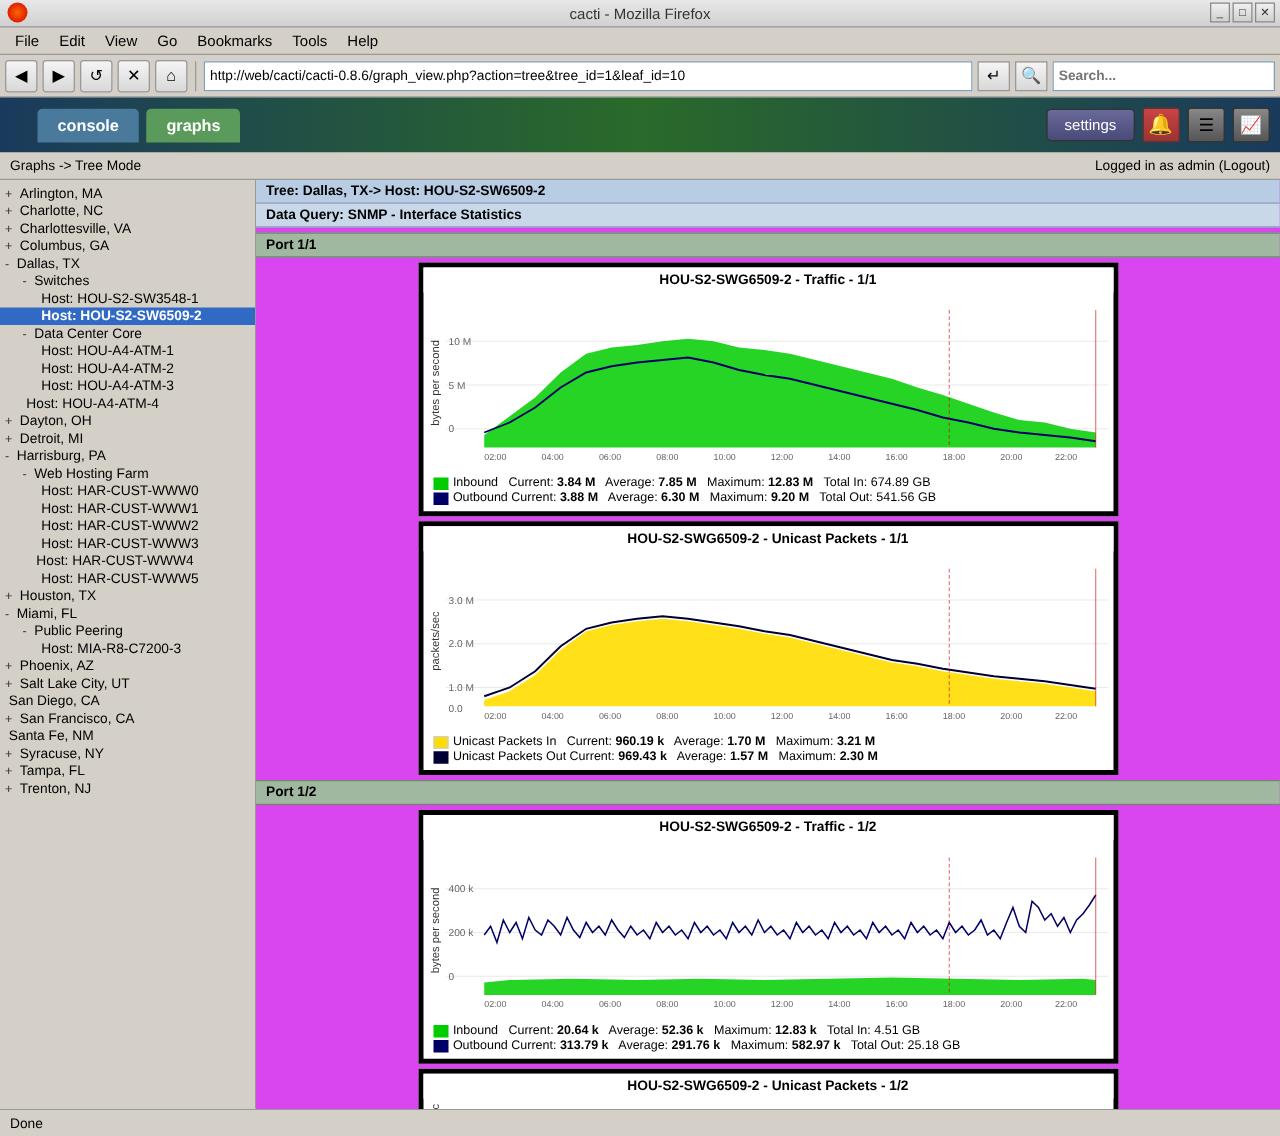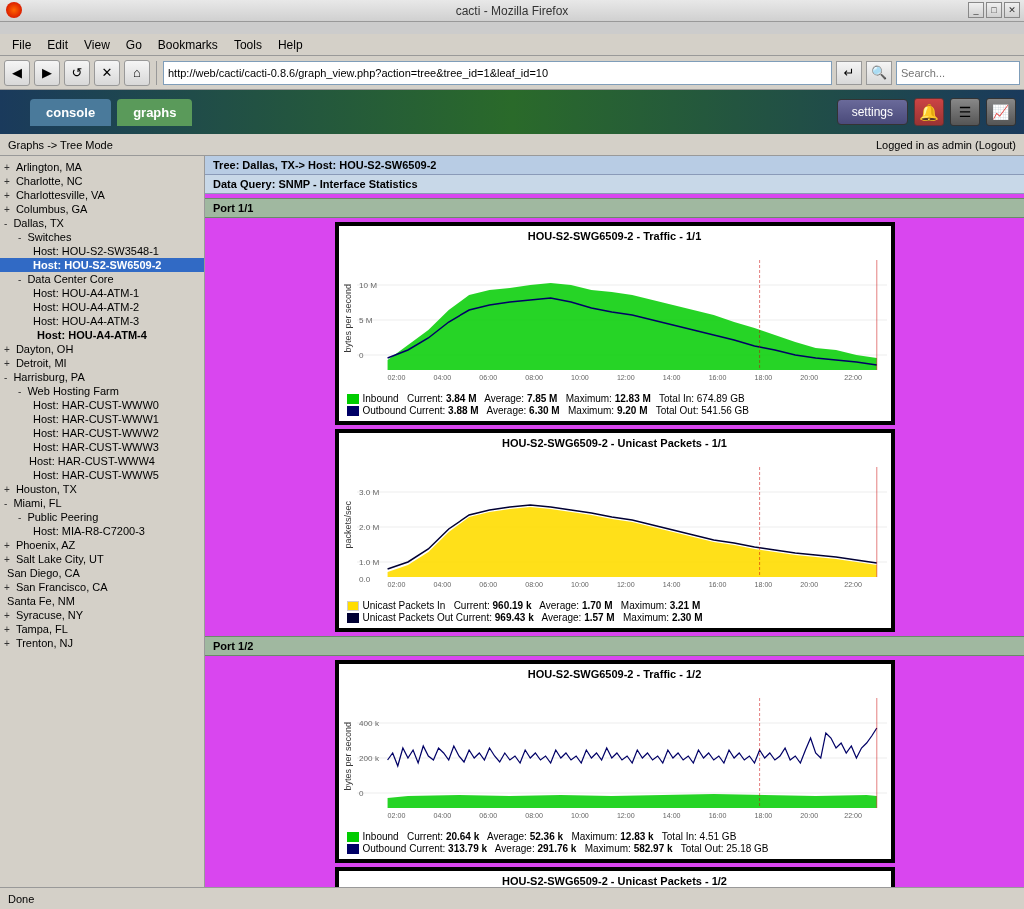--- a/index.html
+++ b/index.html
@@ -40,21 +40,20 @@
     }
 
     
     .menubar {
       background: #d4d0c8;
       border-bottom: 1px solid #999;
       height: 22px;
       display: flex;
       align-items: center;
       padding: 0 4px;
-      margin-top: 12px;
     }
     .menubar-item {
       padding: 2px 8px;
       font-size: 12px;
       cursor: pointer;
       color: #000;
     }
 
     
     .toolbar {
@@ -93,25 +92,26 @@
     }
     .go-btn {
       width: 26px; height: 24px;
       background: linear-gradient(to bottom, #f5f5f5, #d8d8d8);
       border: 1px solid #999;
       display: flex; align-items: center; justify-content: center;
       cursor: pointer;
       font-size: 13px;
     }
     .search-box {
-      width: 124px; height: 24px;
+      width: 178px; height: 24px;
       border: 1px solid #7f9db9;
       background: white;
       padding: 0 4px;
       font-size: 11px;
+      font-weight: bold;
     }
 
     
     .app-header {
       background: linear-gradient(to right, #1a3a5c, #2a6a2a, #1a3a5c);
       height: 44px;
       display: flex;
       align-items: center;
       padding: 0 8px;
       gap: 6px;
@@ -366,21 +366,21 @@
     </div>
     <div class="sidebar-item sidebar-indent2 selected" style="padding-left:30px; background:#316ac5; color:white;">
       &nbsp;Host: HOU-S2-SW6509-2
     </div>
     <div class="sidebar-item sidebar-indent1" style="padding-left:18px;">
       <span class="icon">-</span>&nbsp;Data Center Core
     </div>
     <div class="sidebar-item sidebar-indent2" style="padding-left:30px;">&nbsp;Host: HOU-A4-ATM-1</div>
     <div class="sidebar-item sidebar-indent2" style="padding-left:30px;">&nbsp;Host: HOU-A4-ATM-2</div>
     <div class="sidebar-item sidebar-indent2" style="padding-left:30px;">&nbsp;Host: HOU-A4-ATM-3</div>
-    <div class="sidebar-item sidebar-indent2" style="padding-left:34px;font-weight:bold;">&nbsp;Host: HOU-A4-ATM-4</div>
+    <div class="sidebar-item sidebar-indent2" style="padding-left:18px;">&nbsp;Host: HOU-A4-ATM-4</div>
     <div class="sidebar-item">
       <span class="icon">+</span>&nbsp;Dayton, OH
     </div>
     <div class="sidebar-item">
       <span class="icon">+</span>&nbsp;Detroit, MI
     </div>
     <div class="sidebar-item">
       <span class="icon">-</span>&nbsp;Harrisburg, PA
     </div>
     <div class="sidebar-item" style="padding-left:18px;">

